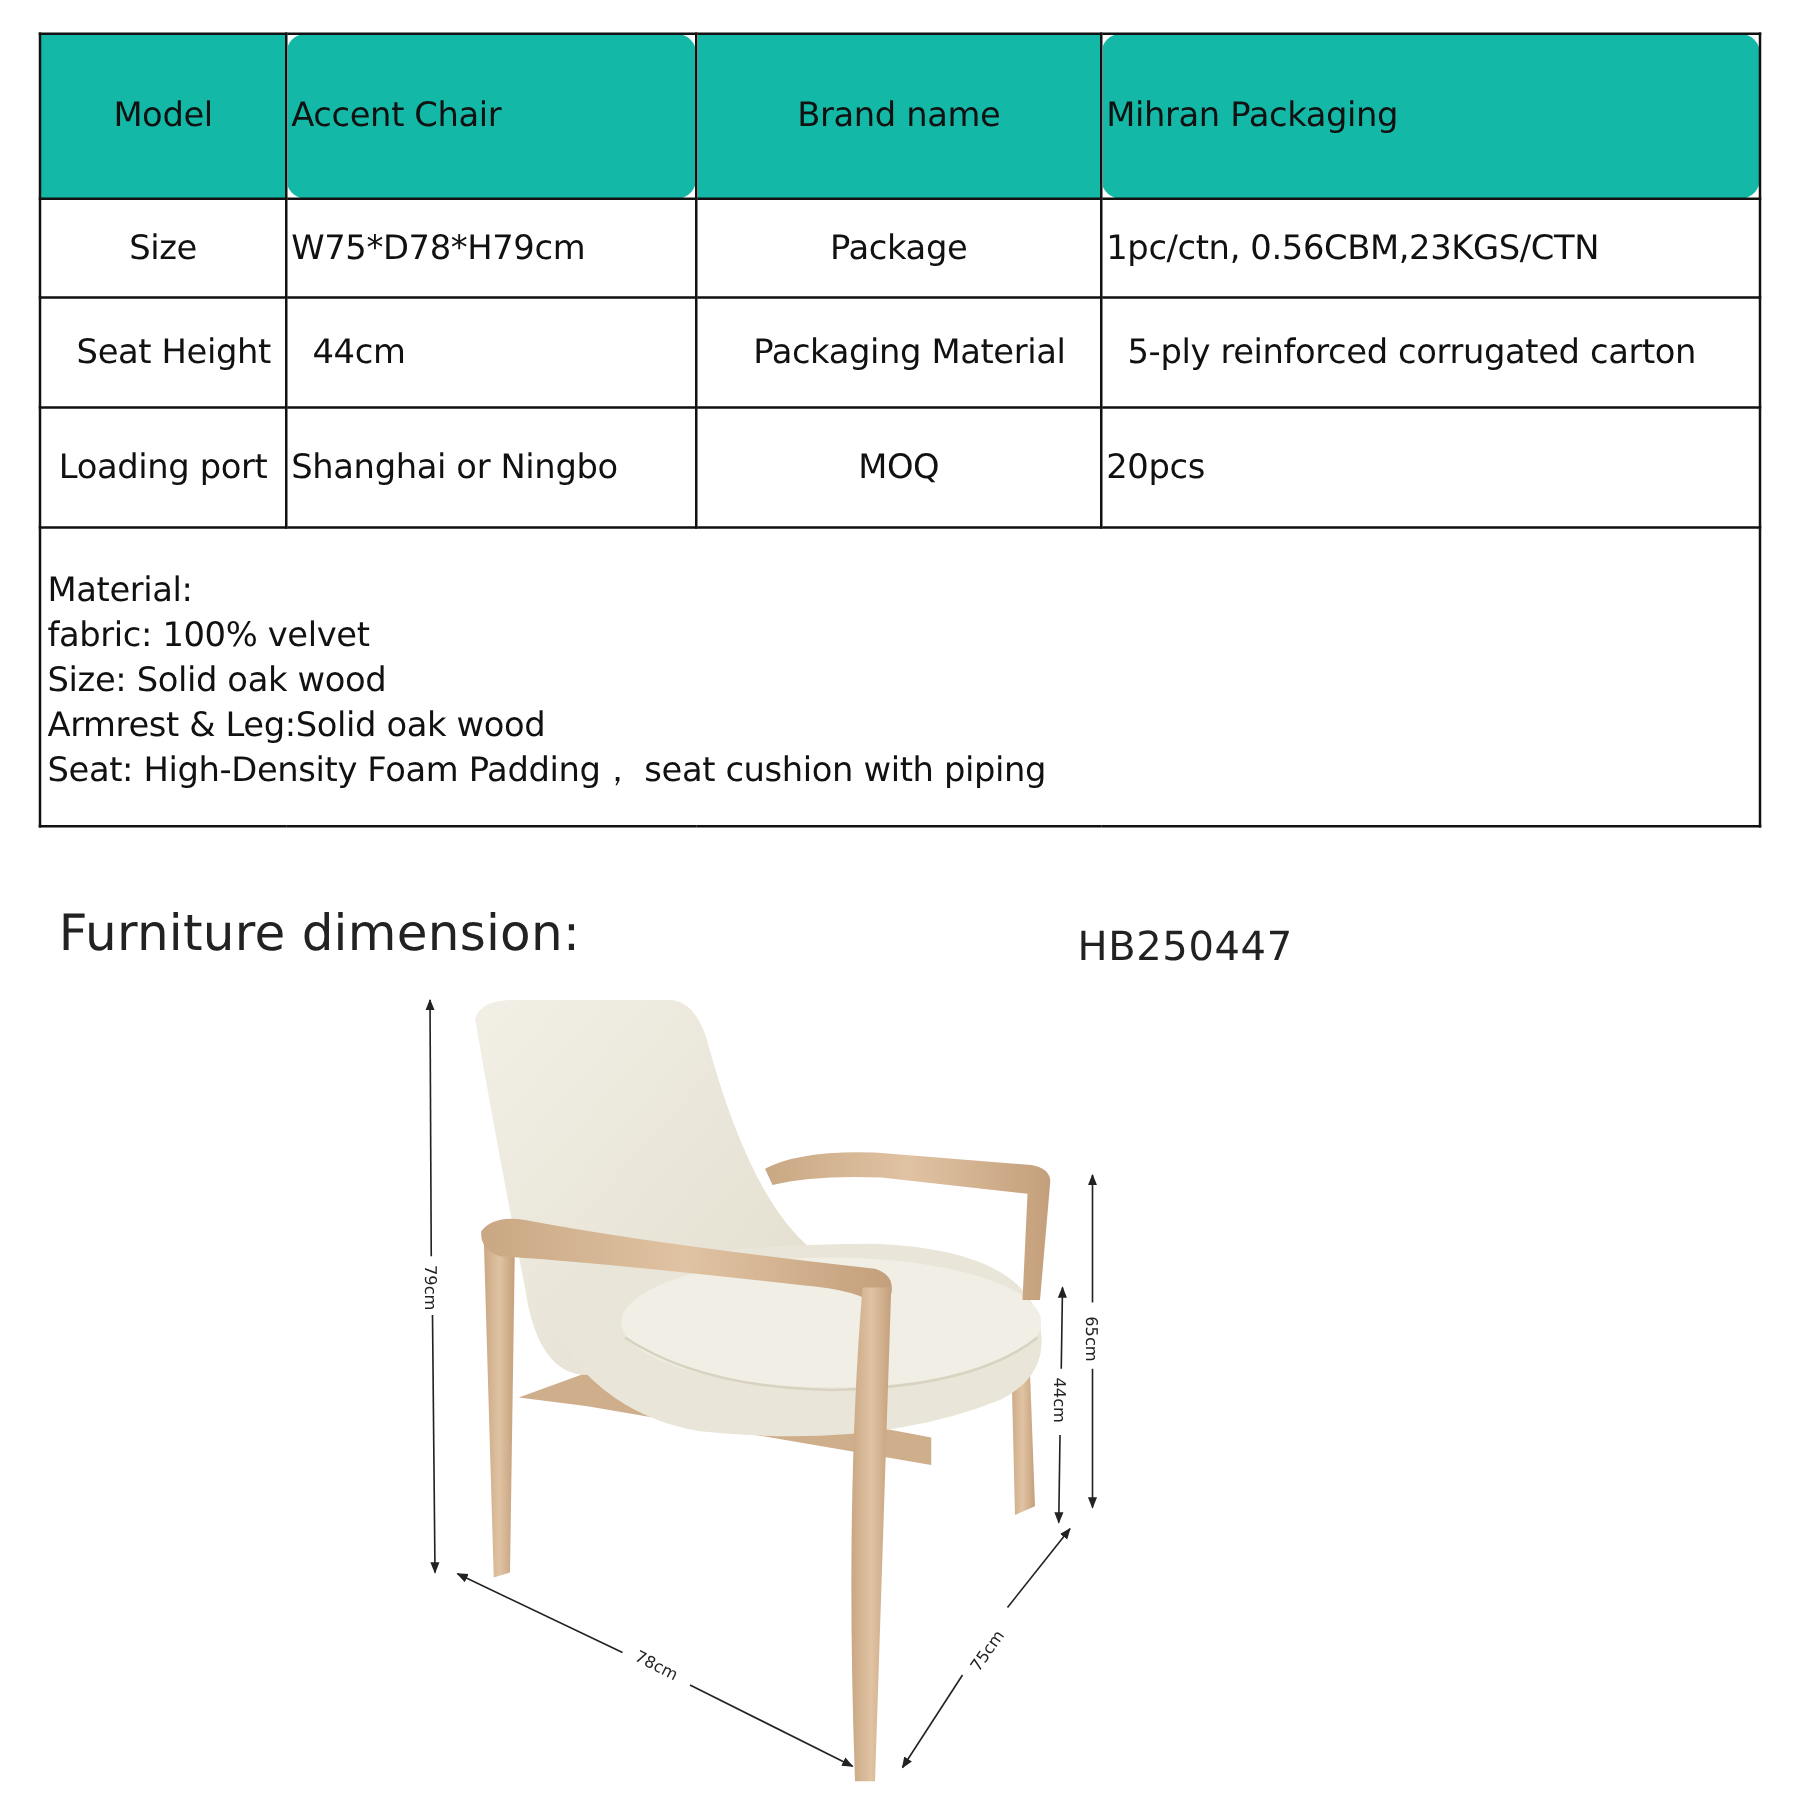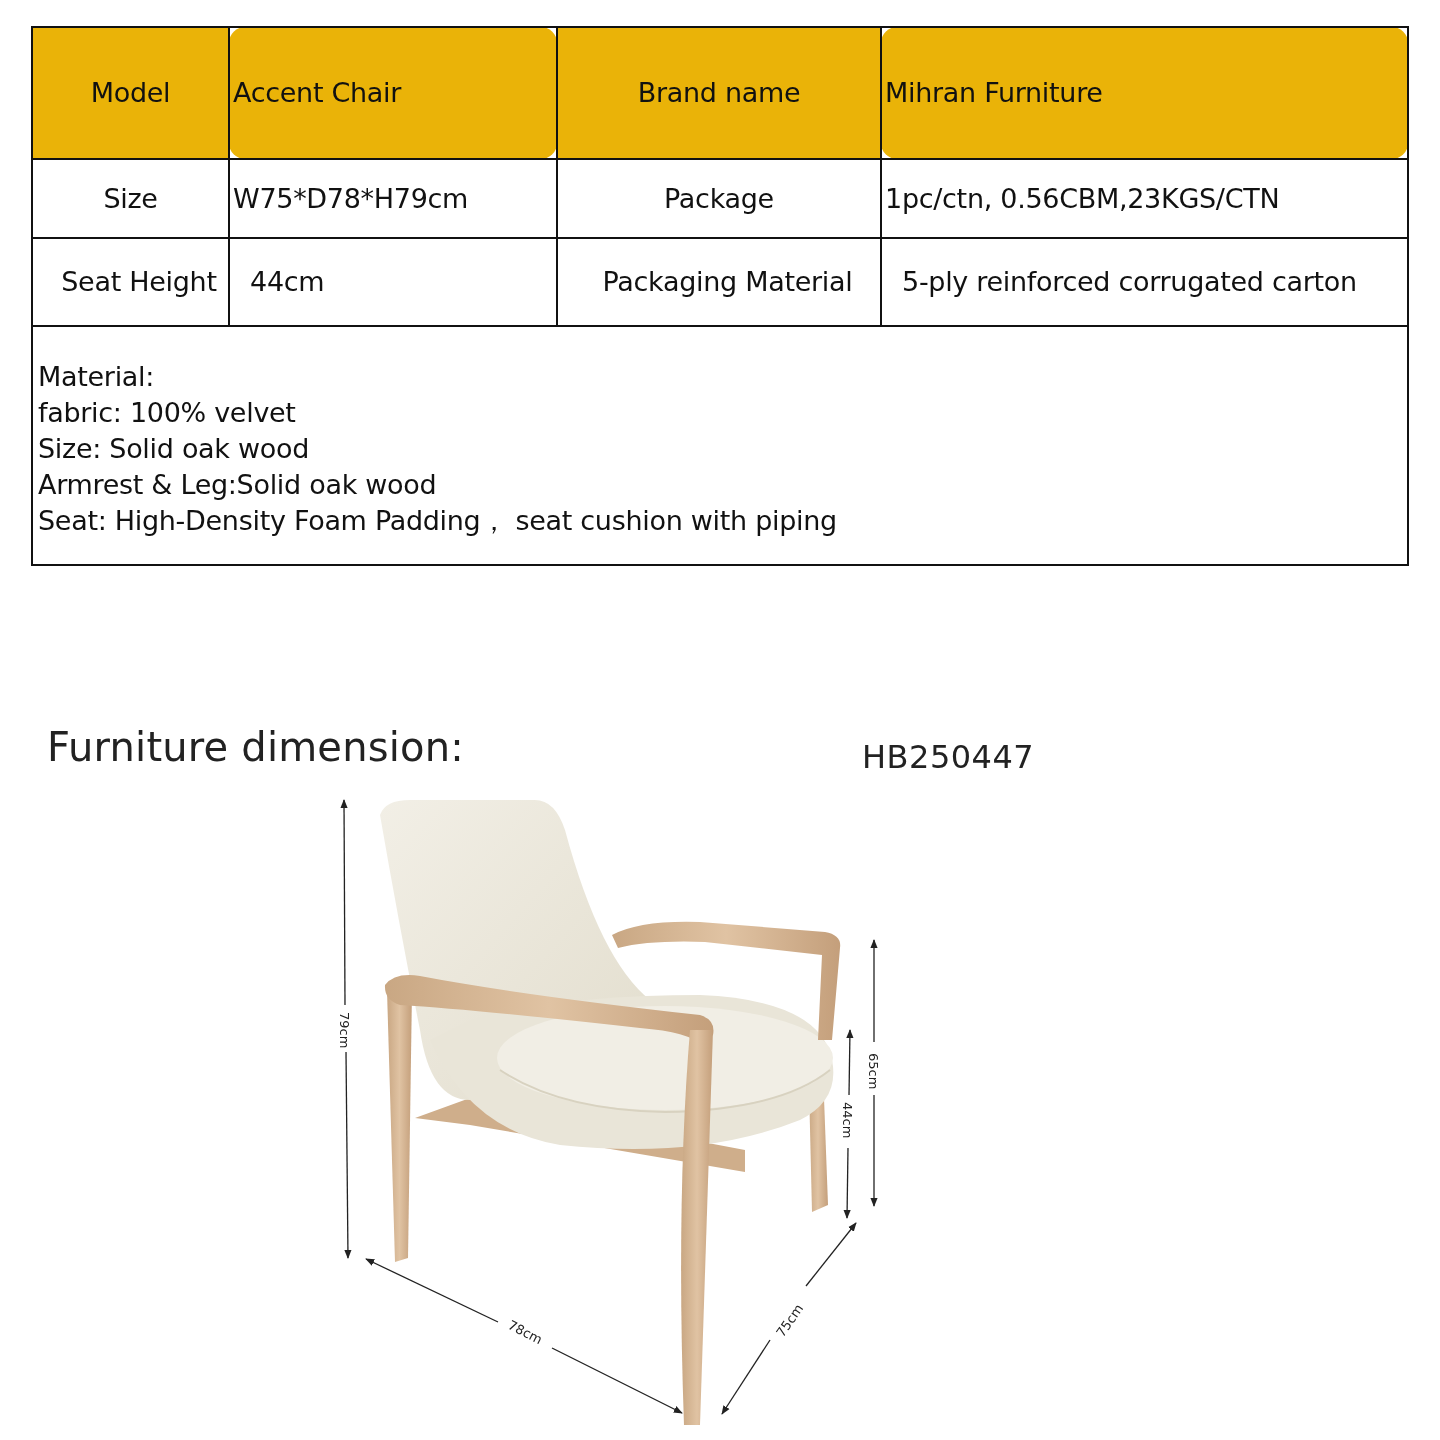--- a/index.html
+++ b/index.html
@@ -15,21 +15,21 @@
       border: 2px solid #111111;
       font-size: 27px; line-height: 1.15;
       padding: 0 3px;
       vertical-align: middle;
       white-space: nowrap;
       overflow: hidden;
       letter-spacing: -0.3px;
     }
     .spec-table td.label { text-align: center; }
     .spec-table td.value { text-align: left; border-radius: 16px; }
-    .spec-table tr.header td { background: #eab308; height: 132px; }
+    .spec-table tr.header td { background: #14b8a6; height: 132px; }
     .spec-table tr.r1 td { height: 79px; }
     .spec-table tr.r2 td { height: 88px; padding-left: 20px; }
     .spec-table tr.r3 td { height: 96px; }
     .spec-table tr.r4 td { height: 239px; vertical-align: top; padding: 32px 5px 0 5px; }
     .material-line { font-size: 27px; line-height: 36px; display: block; letter-spacing: -0.3px; }
 
     .dim-title {
       position: absolute; left: 47px; top: 724px;
       font-size: 40px; color: #222; letter-spacing: 0.2px;
     }
@@ -49,33 +49,39 @@
     <col style="width:197px">
     <col style="width:328px">
     <col style="width:324px">
     <col style="width:527px">
   </colgroup>
   <tbody>
       <tr class="header">
     <td class="label">Model</td>
     <td class="value">Accent Chair</td>
     <td class="label">Brand name</td>
-    <td class="value">Mihran Furniture</td>
+    <td class="value">Mihran Packaging</td>
   </tr>
   <tr class="r1">
     <td class="label">Size</td>
     <td class="value">W75*D78*H79cm</td>
     <td class="label">Package</td>
     <td class="value">1pc/ctn, 0.56CBM,23KGS/CTN</td>
   </tr>
   <tr class="r2">
     <td class="label">Seat Height</td>
     <td class="value">44cm</td>
     <td class="label">Packaging Material</td>
     <td class="value">5-ply reinforced corrugated carton</td>
+  </tr>
+  <tr class="r3">
+    <td class="label">Loading port</td>
+    <td class="value">Shanghai or Ningbo</td>
+    <td class="label">MOQ</td>
+    <td class="value">20pcs</td>
   </tr>
   <tr class="r4">
     <td colspan="4">
       <span class="material-line">Material:</span>
       <span class="material-line">fabric: 100% velvet</span>
       <span class="material-line">Size: Solid oak wood</span>
       <span class="material-line">Armrest &amp; Leg:Solid oak wood</span>
       <span class="material-line">Seat: High-Density Foam Padding，  seat cushion with piping</span>
     </td>
   </tr>

